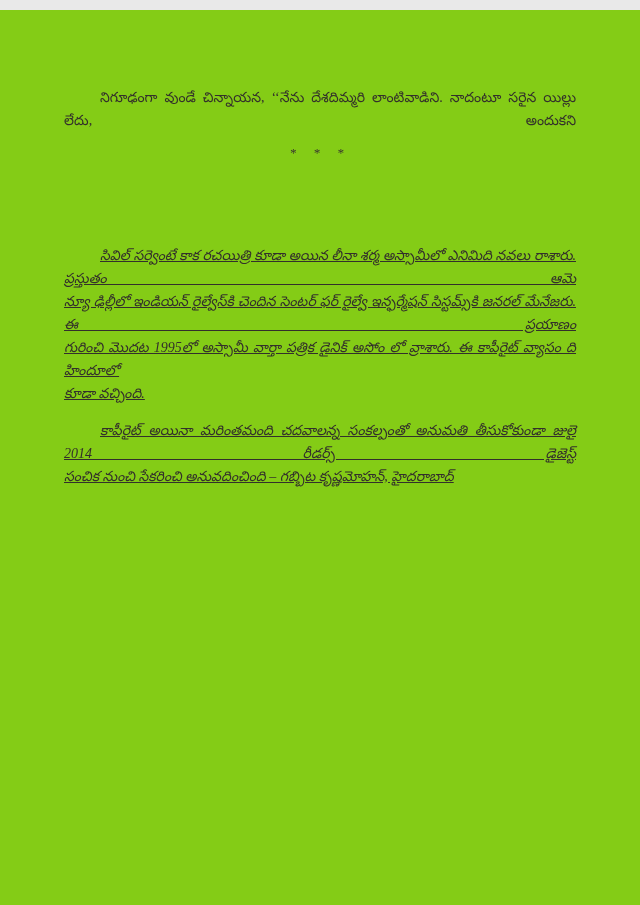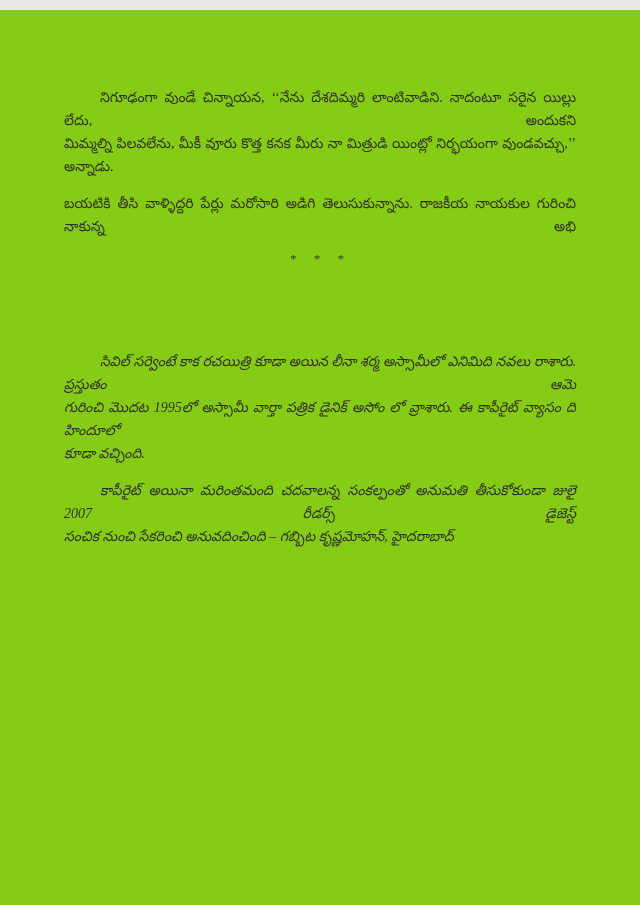--- a/index.html
+++ b/index.html
@@ -23,20 +23,21 @@
     right: 64px;
     top: 76px;
     font-size: 14px;
     line-height: 23px;
   }
   .paragraph {
     margin: 0 0 14px 0;
   }
   .paragraph.italic {
     font-style: italic;
+    text-decoration: underline;
   }
   .text-line {
     text-align: justify;
     text-align-last: justify;
     white-space: normal;
   }
   .text-line.first {
     text-indent: 36px;
   }
   .text-line.last {
@@ -52,29 +53,28 @@
     color: #3a372f;
   }
 </style>
 </head>
 <body>
 
 <div class="page">
   <div class="text-block" id="text-block">
       <div class="paragraph">
         <div class="text-line first">నిగూఢంగా వుండే చిన్నాయన, ‘‘నేను దేశదిమ్మరి లాంటివాడిని. నాదంటూ సరైన యిల్లు లేదు, అందుకని</div>
-        <div class="text-line last">మిమ్మల్ని పిలవలేను, మీకీ వూరు కొత్త కనక మీరు నా మిత్రుడి యింట్లో నిర్భయంగా వుండవచ్చు,’’ అన్నాడు.</div>
       </div>
       <div class="paragraph">
-        <div class="text-line">బయటికి తీసి వాళ్ళిద్దరి పేర్లు మరోసారి అడిగి తెలుసుకున్నాను. రాజకీయ నాయకుల గురించి నాకున్న అభి</div>
       </div>
   <div class="section-separator">* * *</div>
 <div class="paragraph italic">
         <div class="text-line first">సివిల్ సర్వెంటే కాక రచయిత్రి కూడా అయిన లీనా శర్మ అస్సామీలో ఎనిమిది నవలు రాశారు. ప్రస్తుతం ఆమె</div>
+        <div class="text-line">న్యూ ఢిల్లీలో ఇండియన్ రైల్వేస్‌కి చెందిన సెంటర్ ఫర్ రైల్వే ఇన్ఫర్మేషన్ సిస్టమ్స్‌కి జనరల్ మేనేజరు. ఈ ప్రయాణం</div>
         <div class="text-line">గురించి మొదట 1995లో అస్సామీ వార్తా పత్రిక డైనిక్ అసోం లో వ్రాశారు. ఈ కాపీరైట్ వ్యాసం ది హిందూలో</div>
         <div class="text-line last">కూడా వచ్చింది.</div>
       </div>
       <div class="paragraph italic">
-        <div class="text-line first">కాపీరైట్ అయినా మరింతమంది చదవాలన్న సంకల్పంతో అనుమతి తీసుకోకుండా జులై 2007 రీడర్స్ డైజెస్ట్</div>
+        <div class="text-line first">కాపీరైట్ అయినా మరింతమంది చదవాలన్న సంకల్పంతో అనుమతి తీసుకోకుండా జులై 2014 రీడర్స్ డైజెస్ట్</div>
         <div class="text-line last">సంచిక నుంచి సేకరించి అనువదించింది – గబ్బిట కృష్ణమోహన్, హైదరాబాద్</div>
       </div>
     </div>
 </div>
 
 </body></html>

